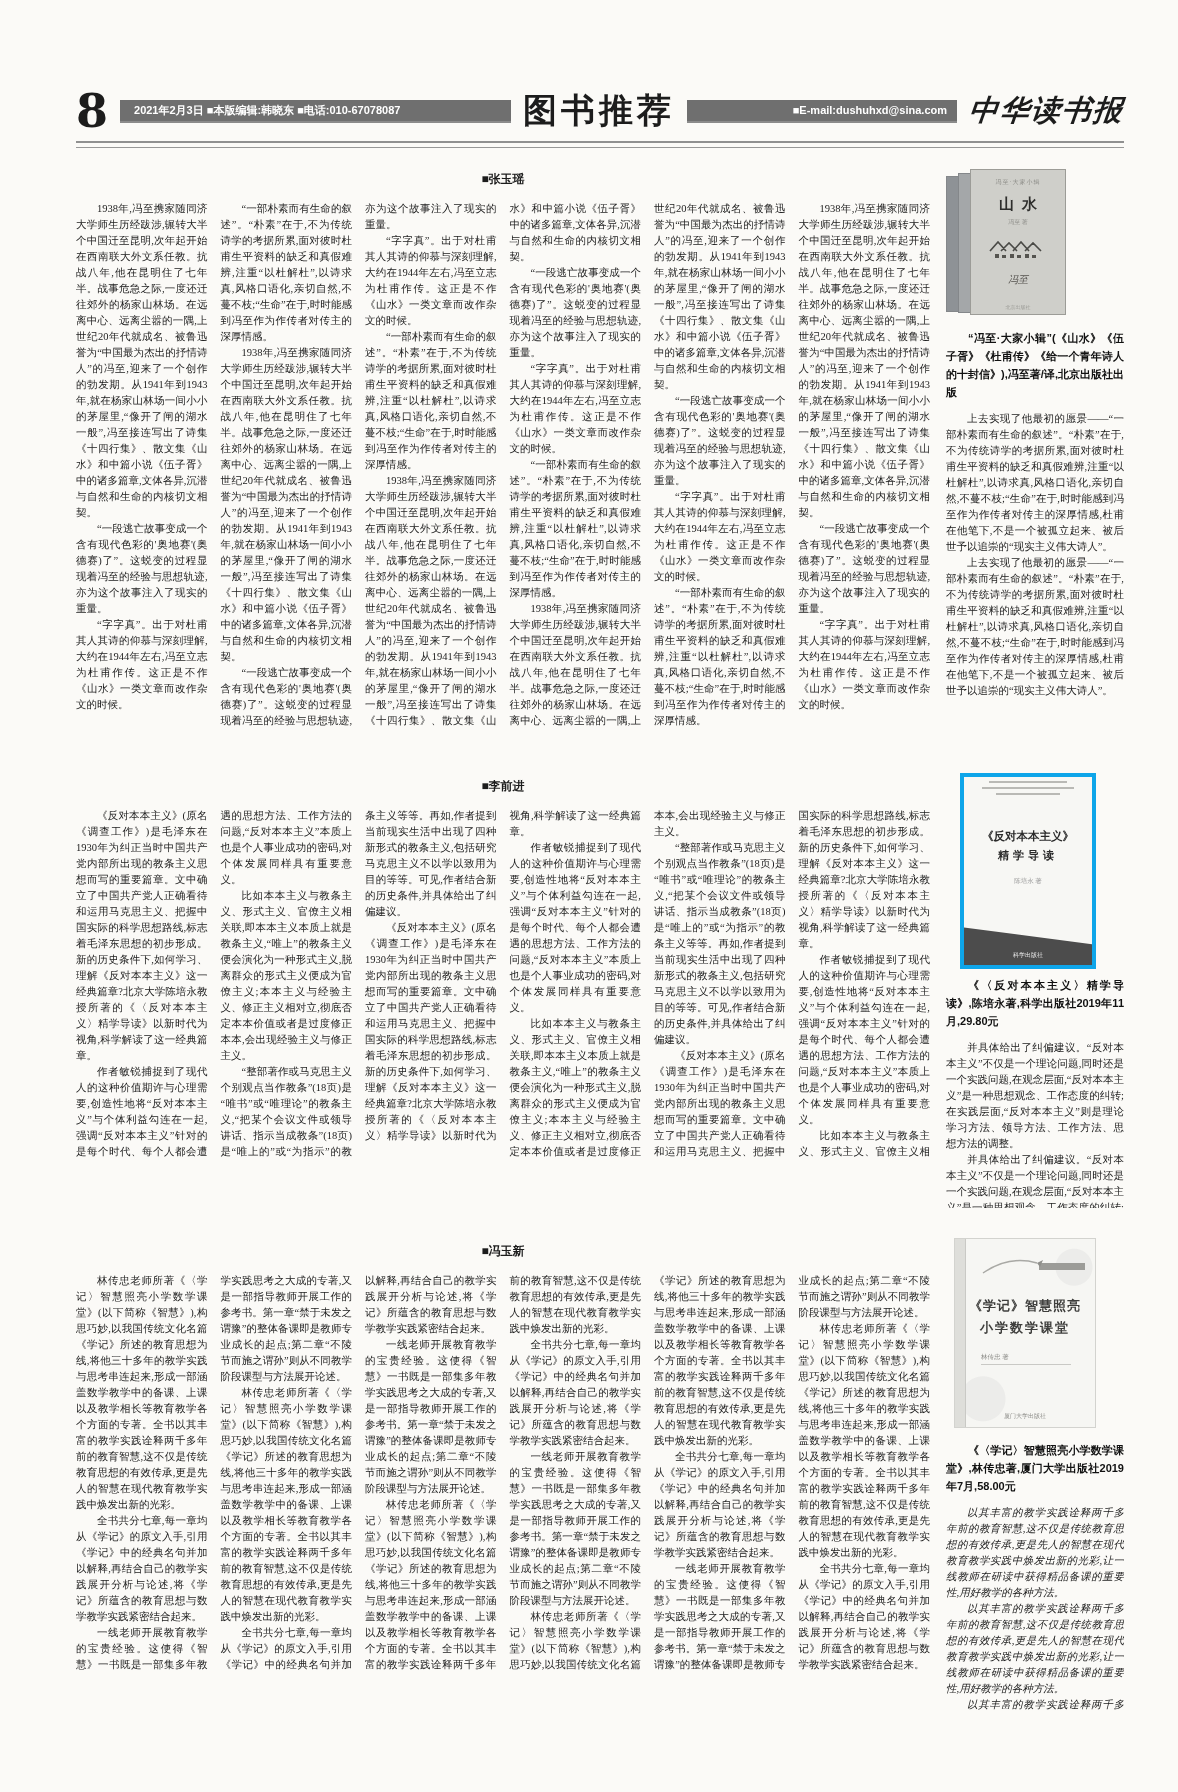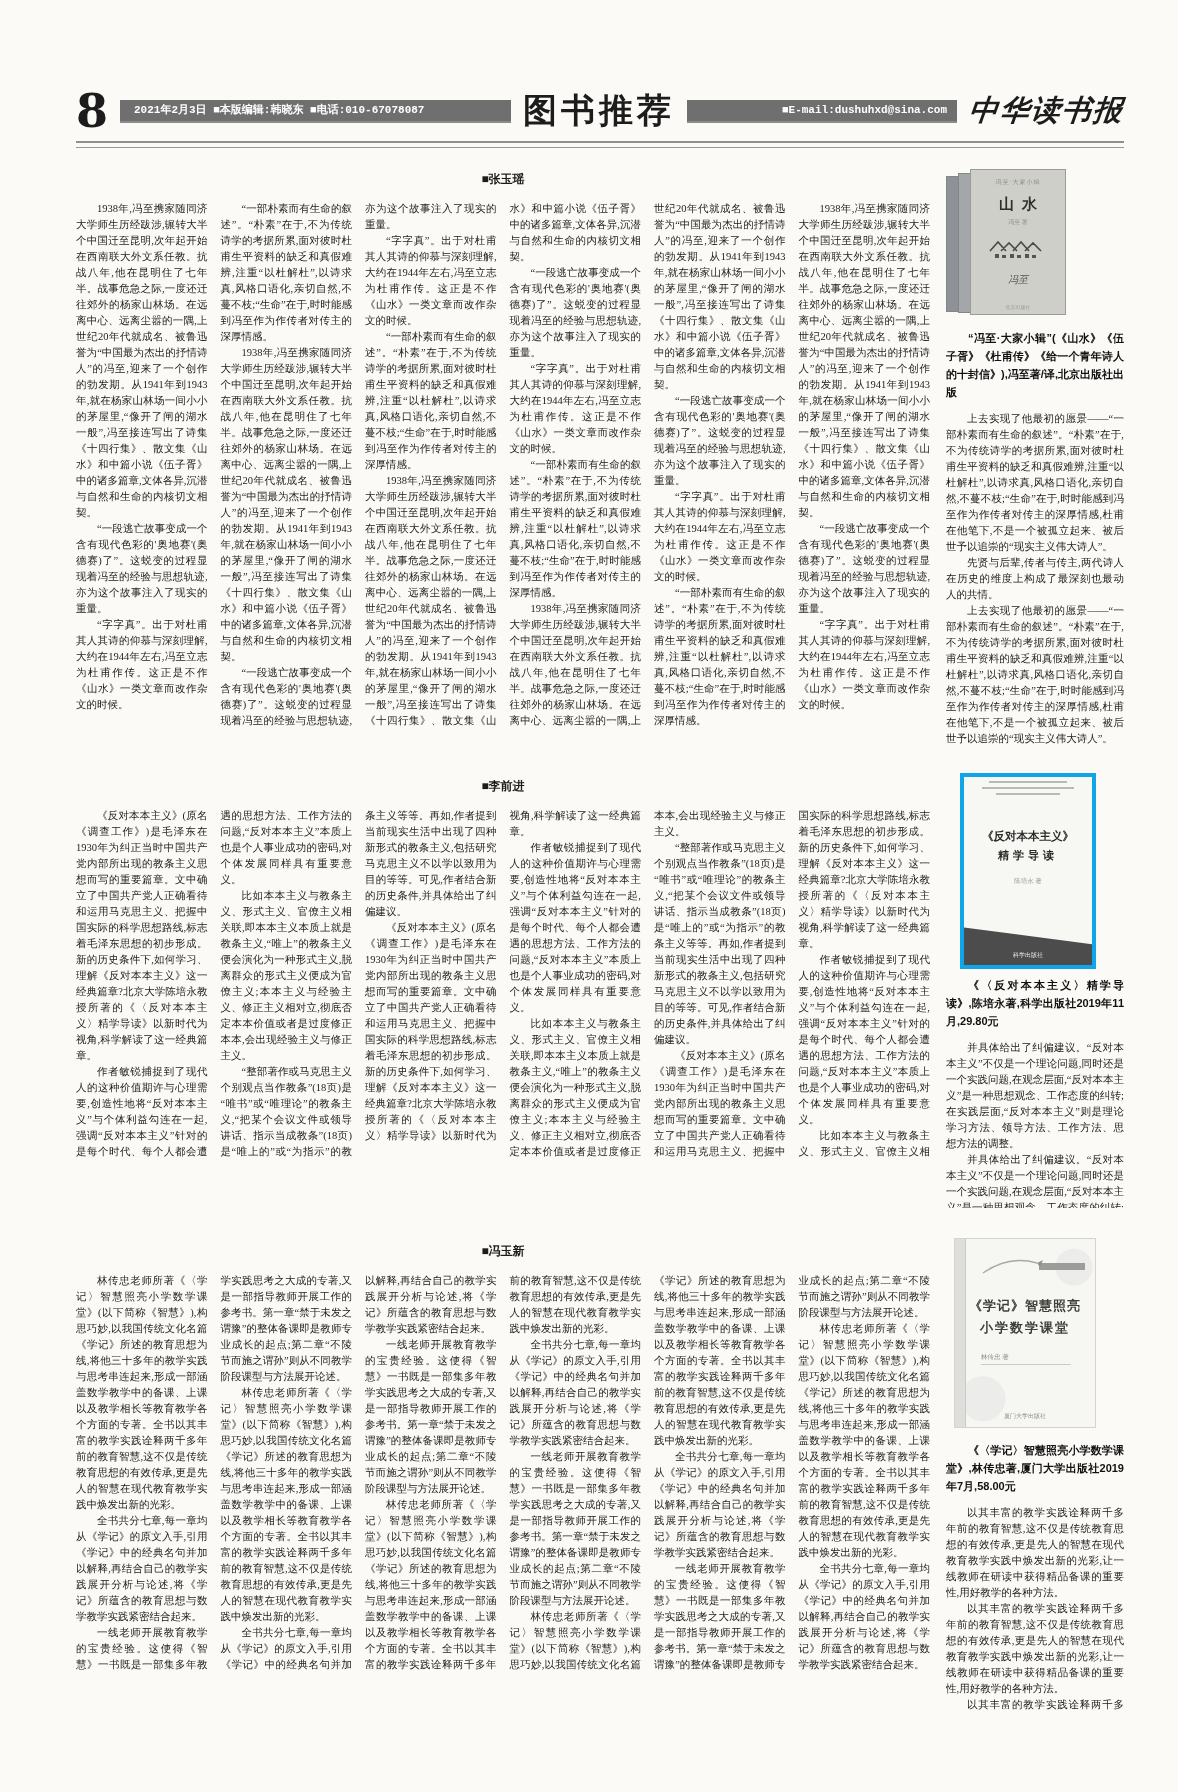--- a/index.html
+++ b/index.html
@@ -7,21 +7,21 @@
     width:1178px;height:1792px;overflow:hidden;
     background:#fbfaf7;color:#1c1c1c;
     font-family:"Liberation Serif","DejaVu Serif",serif;
     position:relative;
   }
   .page{padding:88px 54px 40px 76px;}
   
   .hdr{display:flex;align-items:center;gap:12px;}
   .pageno{font-size:46px;font-weight:700;line-height:1;font-family:"DejaVu Serif",serif;}
   .hbar{height:21px;background:#6f6f6f;color:#fff;
-        font-family:Liberation Mono, monospace;
+        font-family:Liberation Sans, sans-serif;
         font-size:11px;font-weight:700;line-height:21px;white-space:nowrap;overflow:hidden;}
   .hbar1{flex:1.45;padding-left:14px;border-bottom:2px solid #8b8b8b;}
   .hbar2{flex:1;text-align:right;padding-right:10px;border-bottom:2px solid #8b8b8b;}
   .section-title{font-size:34px;font-weight:700;letter-spacing:4px;white-space:nowrap;}
   .masthead{font-size:29px;font-weight:700;font-style:italic;letter-spacing:2px;
             transform:skewX(-6deg);white-space:nowrap;}
   .hdr-rule{margin-top:7px;border-top:2px solid #909090;border-bottom:1px solid #979797;height:4px;}
   
   .article{display:flex;margin-top:14px;}
   .colsarea{flex:1;min-width:0;}
@@ -34,21 +34,21 @@
           font-size:12px;font-weight:700;margin-top:9px;}
   .cols{margin-top:13px;column-gap:13px;column-count:6;column-fill:auto;
         text-align:justify;font-size:10.5px;line-height:16px;overflow:hidden;}
   .cols .para,.railtext .para{margin:0;text-indent:2em;}
   .c-a1{height:540px;}
   .c-a2{height:366px;}
   .c-a3{height:404px;}
   .railtext{text-align:justify;font-size:10.5px;line-height:16px;overflow:hidden;margin-top:10px;}
   .rt-a1{height:338px;}
   .rt-a2{height:168px;}
-  .rt-a3{height:206px;}
+  .rt-a3{height:206px;font-style:italic;}
   .caption{font-family:"Liberation Sans","DejaVu Sans",sans-serif;
            font-size:11px;font-weight:700;line-height:18px;text-align:justify;
            text-indent:2em;margin-top:11px;color:#111;}
   
   .bookwrap{position:relative;}
   .bw1{height:152px;margin-top:4px;}
   .spine{position:absolute;border:1px solid #84878a;background:#989c9f;}
   .sp1a{left:0;top:10px;width:12px;height:134px;background:#8e9296;}
   .sp1b{left:12px;top:7px;width:12px;height:138px;background:#a4a7a9;}
   .cover1{position:absolute;left:24px;top:3px;width:94px;height:144px;
@@ -141,21 +141,20 @@
                 <rect x="43" y="16" width="4" height="3" fill="#55544f"></rect>
             </svg>
           </div>
           <div class="cv1-sign">冯至</div>
           <div class="cv1-pub">北京出版社</div>
         </div>
       </div>
       <div class="caption">“冯至·大家小辑”(《山水》《伍子胥》《杜甫传》《给一个青年诗人的十封信》),冯至著/译,北京出版社出版</div>
       <div class="railtext rt-a1">
           <p class="para">上去实现了他最初的愿景——“一部朴素而有生命的叙述”。“朴素”在于,不为传统诗学的考据所累,面对彼时杜甫生平资料的缺乏和真假难辨,注重“以杜解杜”,以诗求真,风格口语化,亲切自然,不蔓不枝;“生命”在于,时时能感到冯至作为作传者对传主的深厚情感,杜甫在他笔下,不是一个被孤立起来、被后世予以追崇的“现实主义伟大诗人”。</p>
-          <p class="para">先贤与后辈,传者与传主,两代诗人在历史的维度上构成了最深刻也最动人的共情。</p>
           <p class="para">上去实现了他最初的愿景——“一部朴素而有生命的叙述”。“朴素”在于,不为传统诗学的考据所累,面对彼时杜甫生平资料的缺乏和真假难辨,注重“以杜解杜”,以诗求真,风格口语化,亲切自然,不蔓不枝;“生命”在于,时时能感到冯至作为作传者对传主的深厚情感,杜甫在他笔下,不是一个被孤立起来、被后世予以追崇的“现实主义伟大诗人”。</p>
         </div>
     </aside>
   </div>
 
   <div class="article" style="margin-top:20px;">
     <div class="colsarea">
       <div class="byline">■李前进</div>
       <div class="cols c-a2">
           <p class="para">《反对本本主义》(原名《调查工作》)是毛泽东在1930年为纠正当时中国共产党内部所出现的教条主义思想而写的重要篇章。文中确立了中国共产党人正确看待和运用马克思主义、把握中国实际的科学思想路线,标志着毛泽东思想的初步形成。新的历史条件下,如何学习、理解《反对本本主义》这一经典篇章?北京大学陈培永教授所著的《〈反对本本主义〉精学导读》以新时代为视角,科学解读了这一经典篇章。</p>

